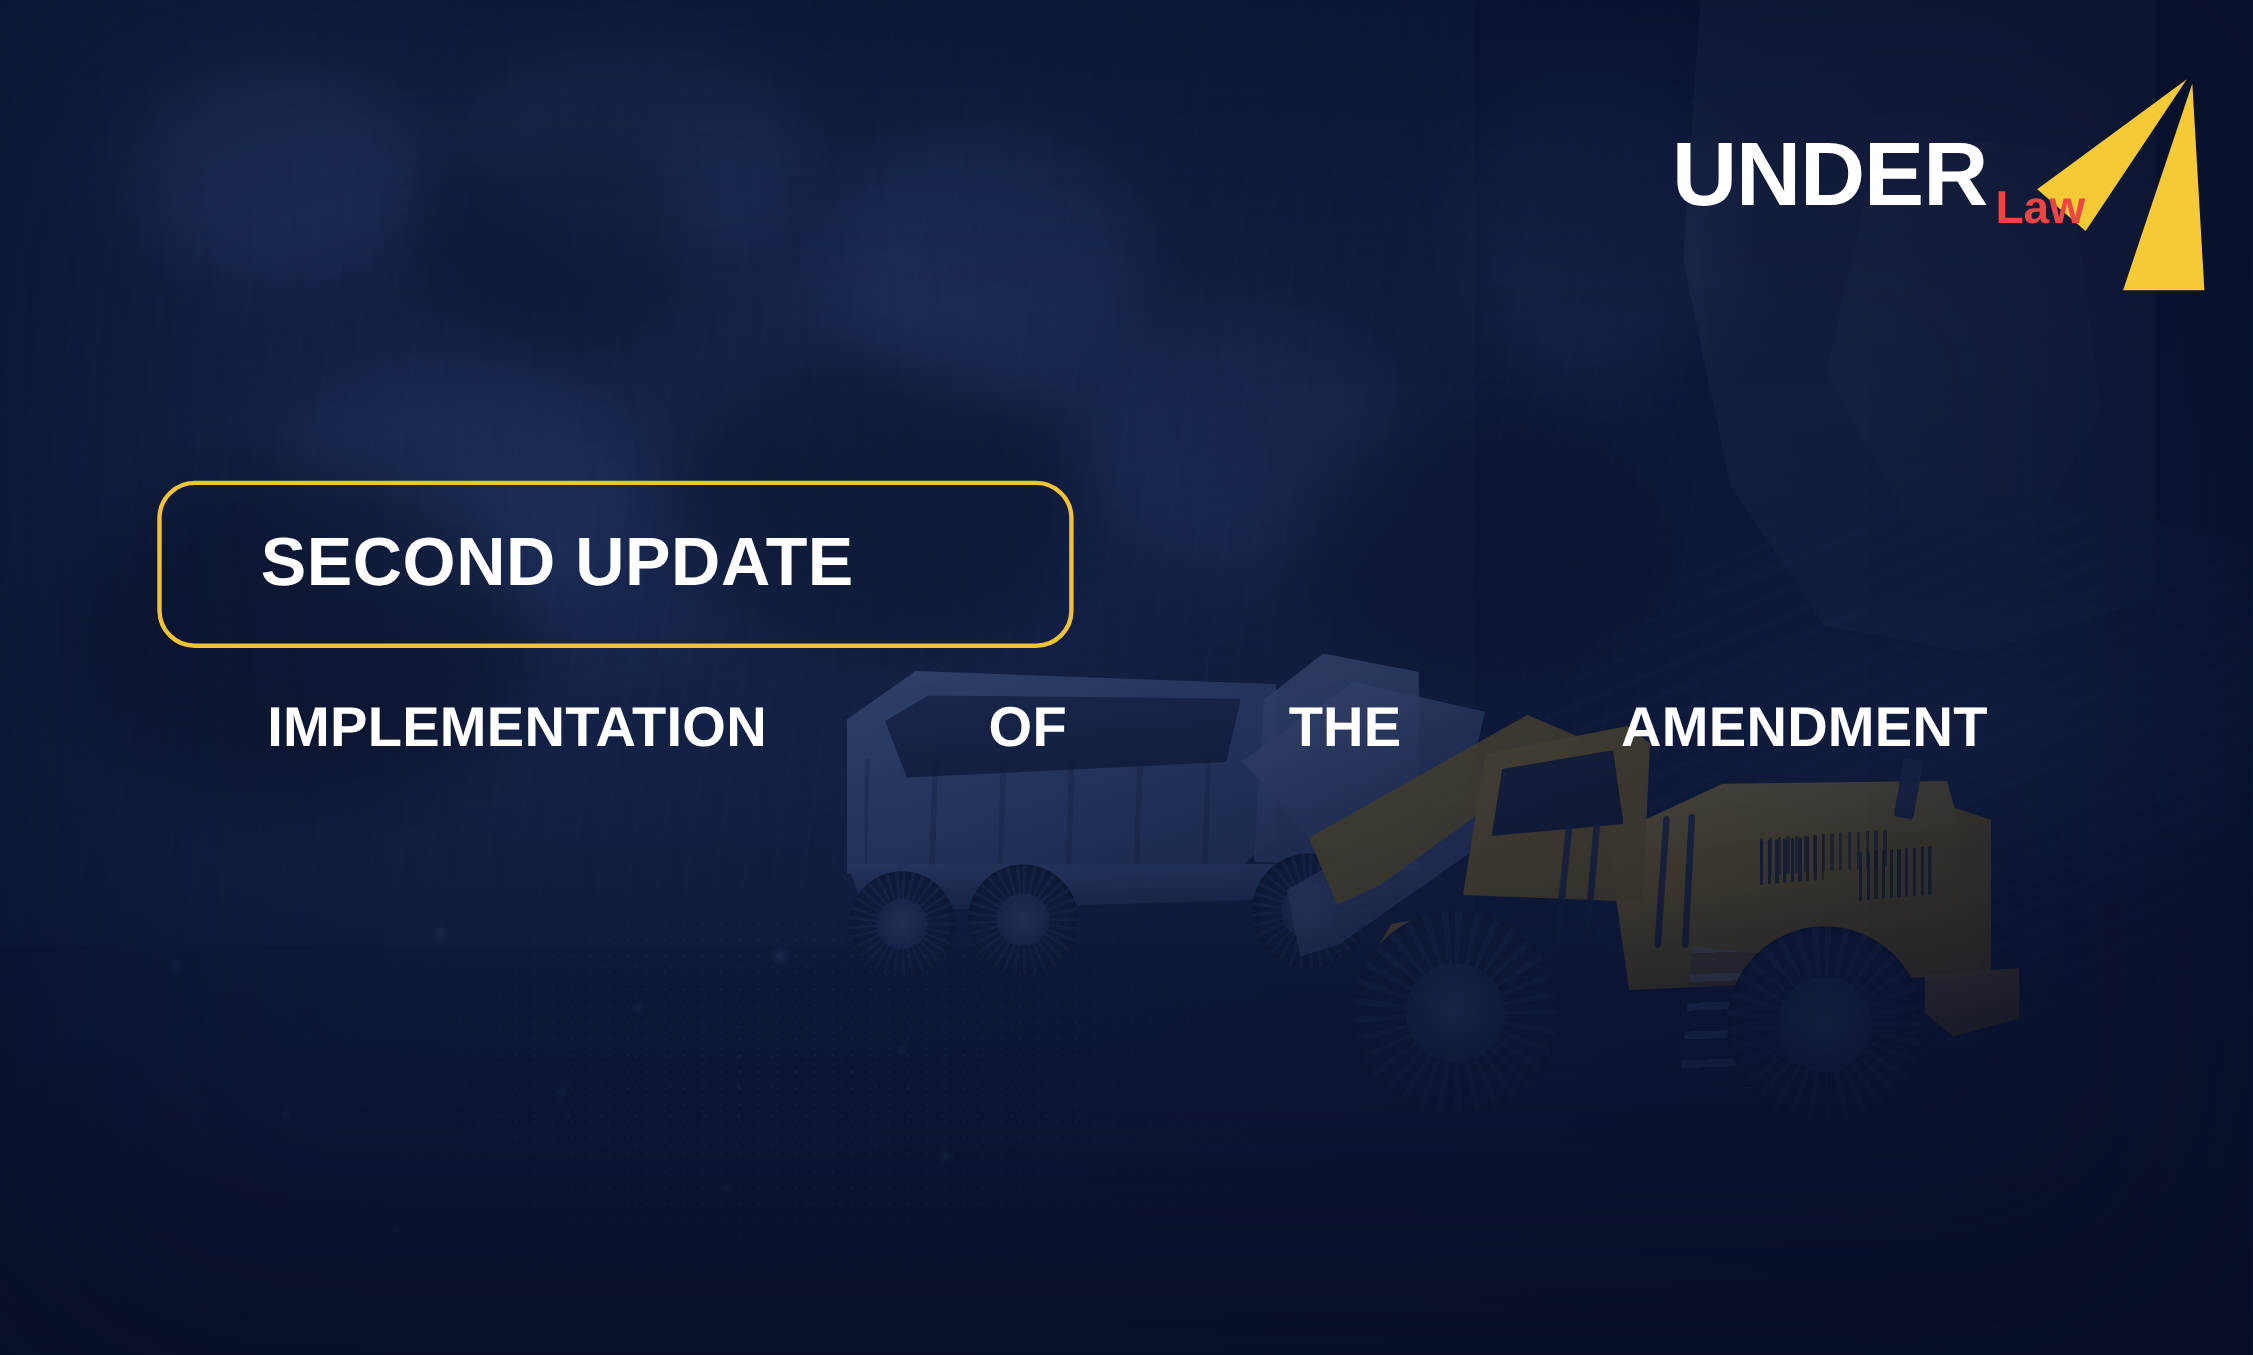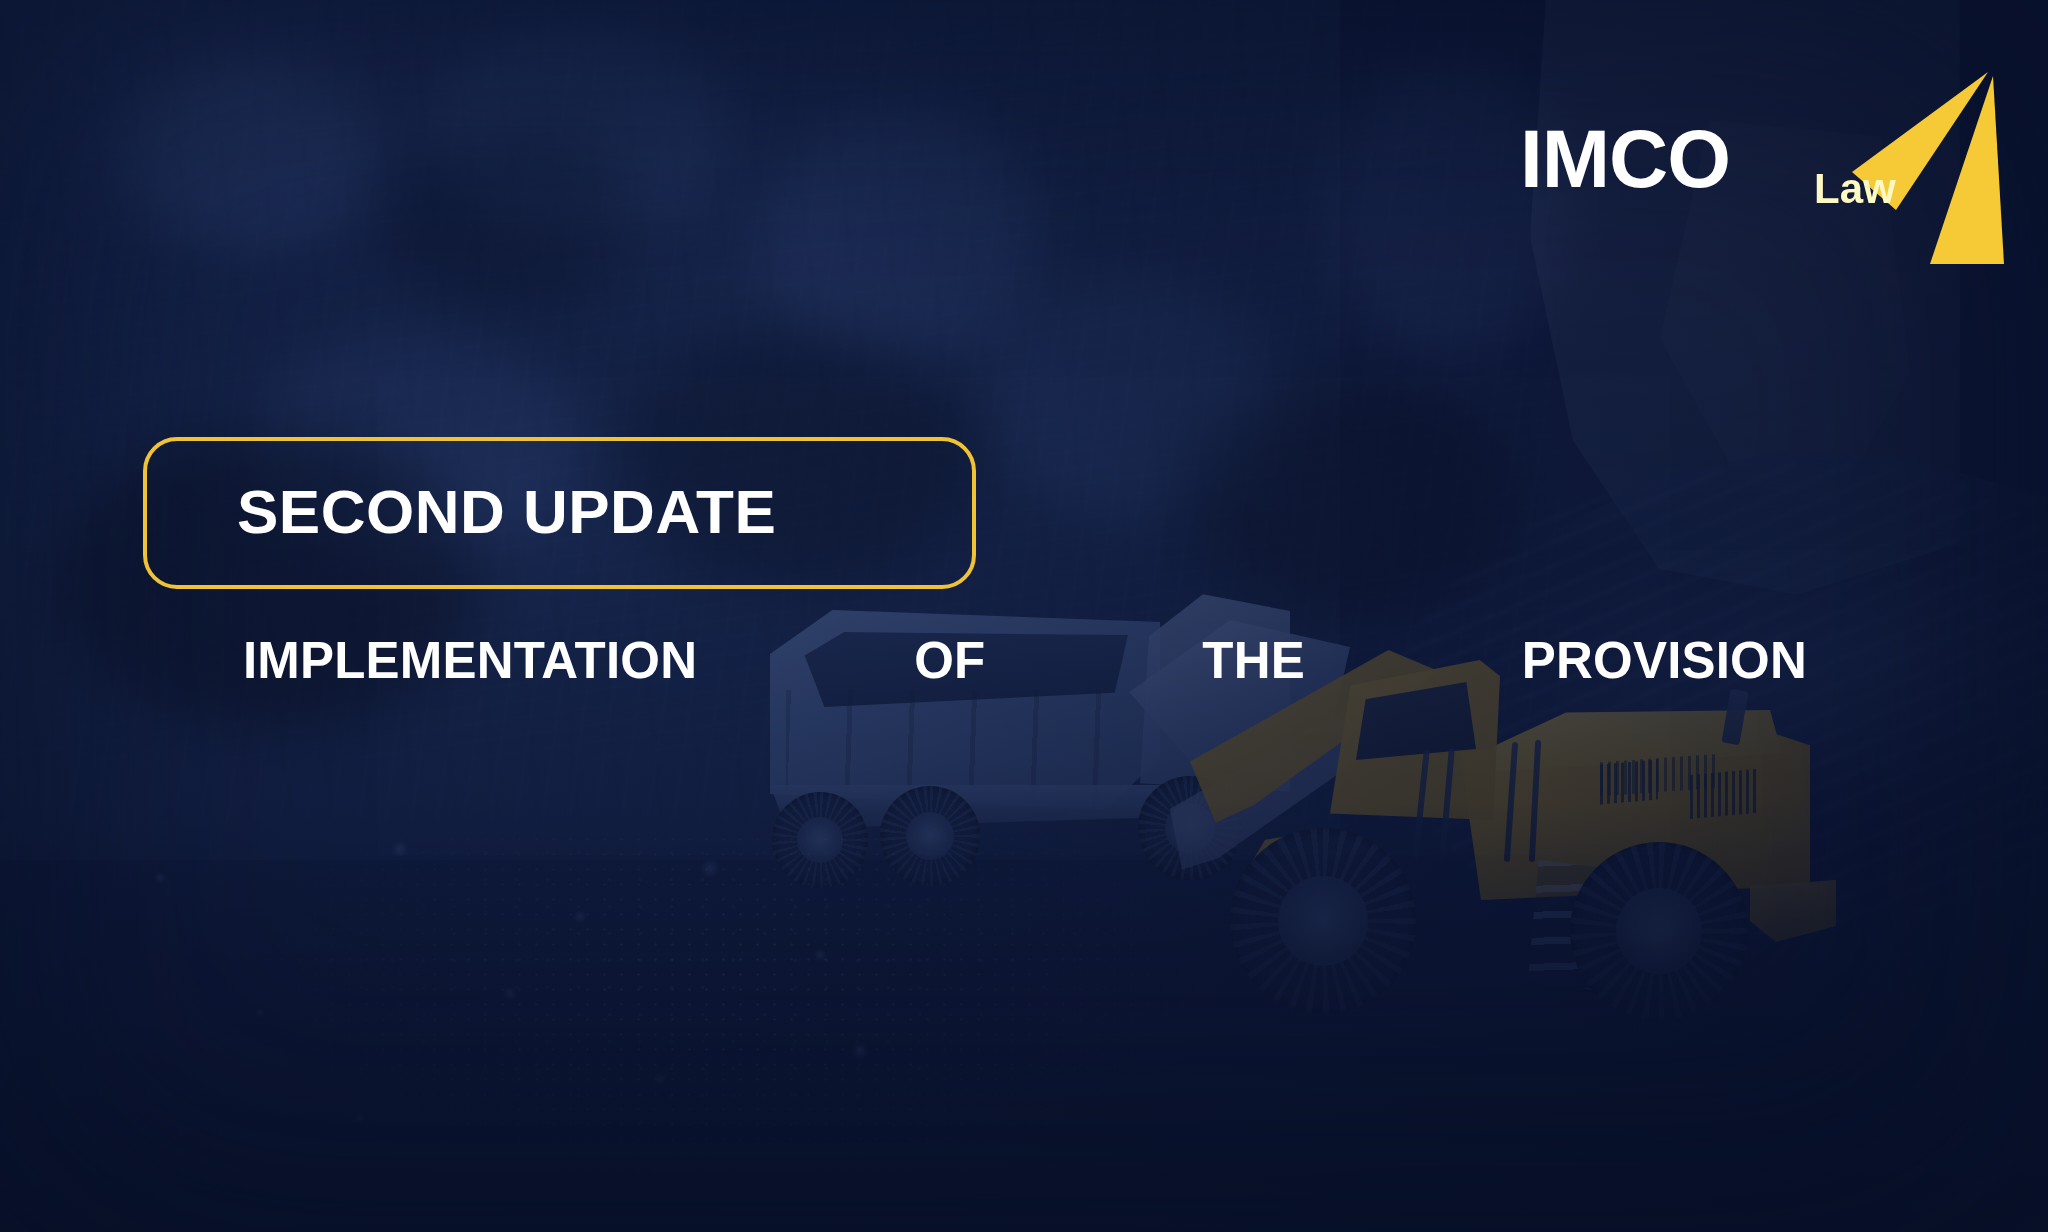--- a/index.html
+++ b/index.html
@@ -403,21 +403,21 @@
     color: #ffffff;
     font-family: "Liberation Sans", sans-serif;
     font-weight: bold;
     font-size: 82px;
     letter-spacing: -1px;
     line-height: 1;
   }
   .logo-law {
     position: absolute;
     left: 294px; top: 98px;
-    color: #fef9c3;
+    color: #ef4444;
     font-family: "Liberation Sans", sans-serif;
     font-weight: bold;
     font-size: 42px;
     line-height: 1;
   }
   .logo-mark {
     position: absolute;
     left: 272px; top: -6px;
     width: 250px; height: 200px;
   }
@@ -546,24 +546,24 @@
     <div class="wash"></div>
     <div class="wash2"></div>
     <div class="vignette"></div>
   </div>
 
   <div class="logo">
     <svg class="logo-mark" viewBox="0 0 250 200">
       <polygon points="196,8 60,108 104,146" fill="#f5ca36"></polygon>
       <polygon points="201,12 212,200 138,200" fill="#f5ca36"></polygon>
     </svg>
-    <div class="logo-imco">IMCO</div>
+    <div class="logo-imco">UNDER</div>
     <div class="logo-law">Law</div>
   </div>
 
   <div class="badge"></div>
   <div class="badge-label">SECOND UPDATE</div>
 
   <div class="title">
-    <span class="title-line">IMPLEMENTATION OF THE PROVISION</span>
+    <span class="title-line">IMPLEMENTATION OF THE AMENDMENT</span>
   </div>
 
 </div>
 
 </body></html>

